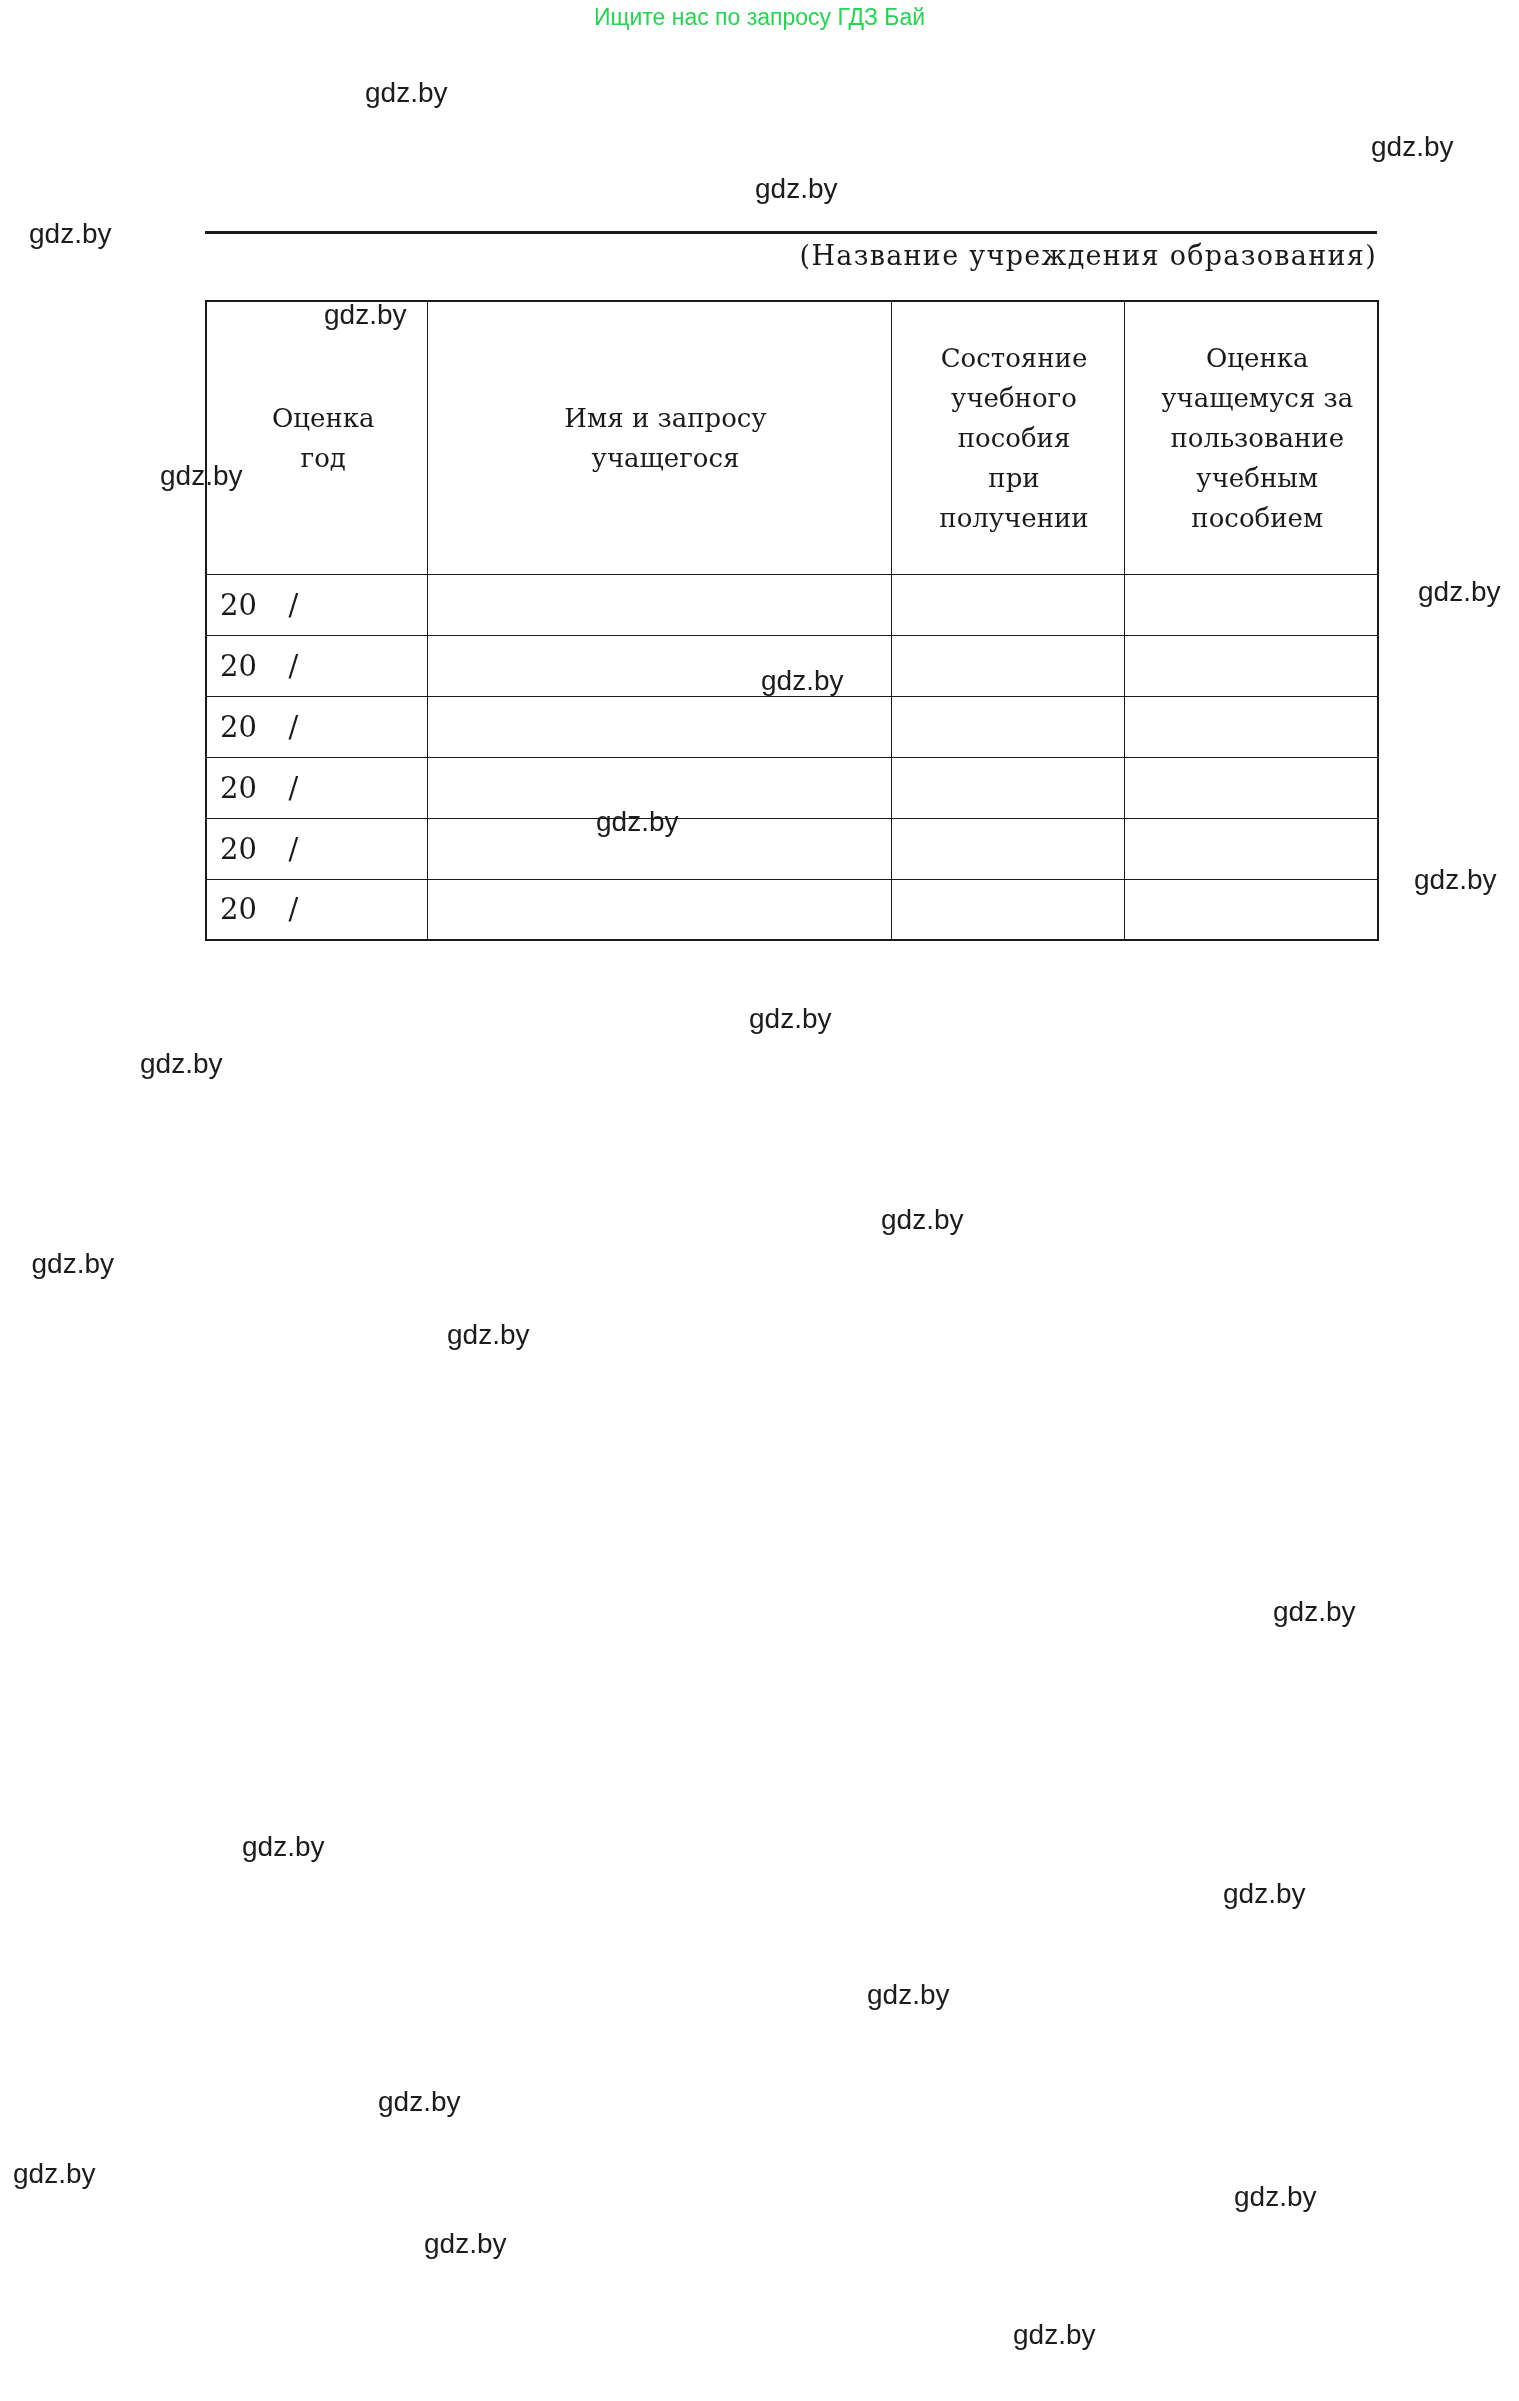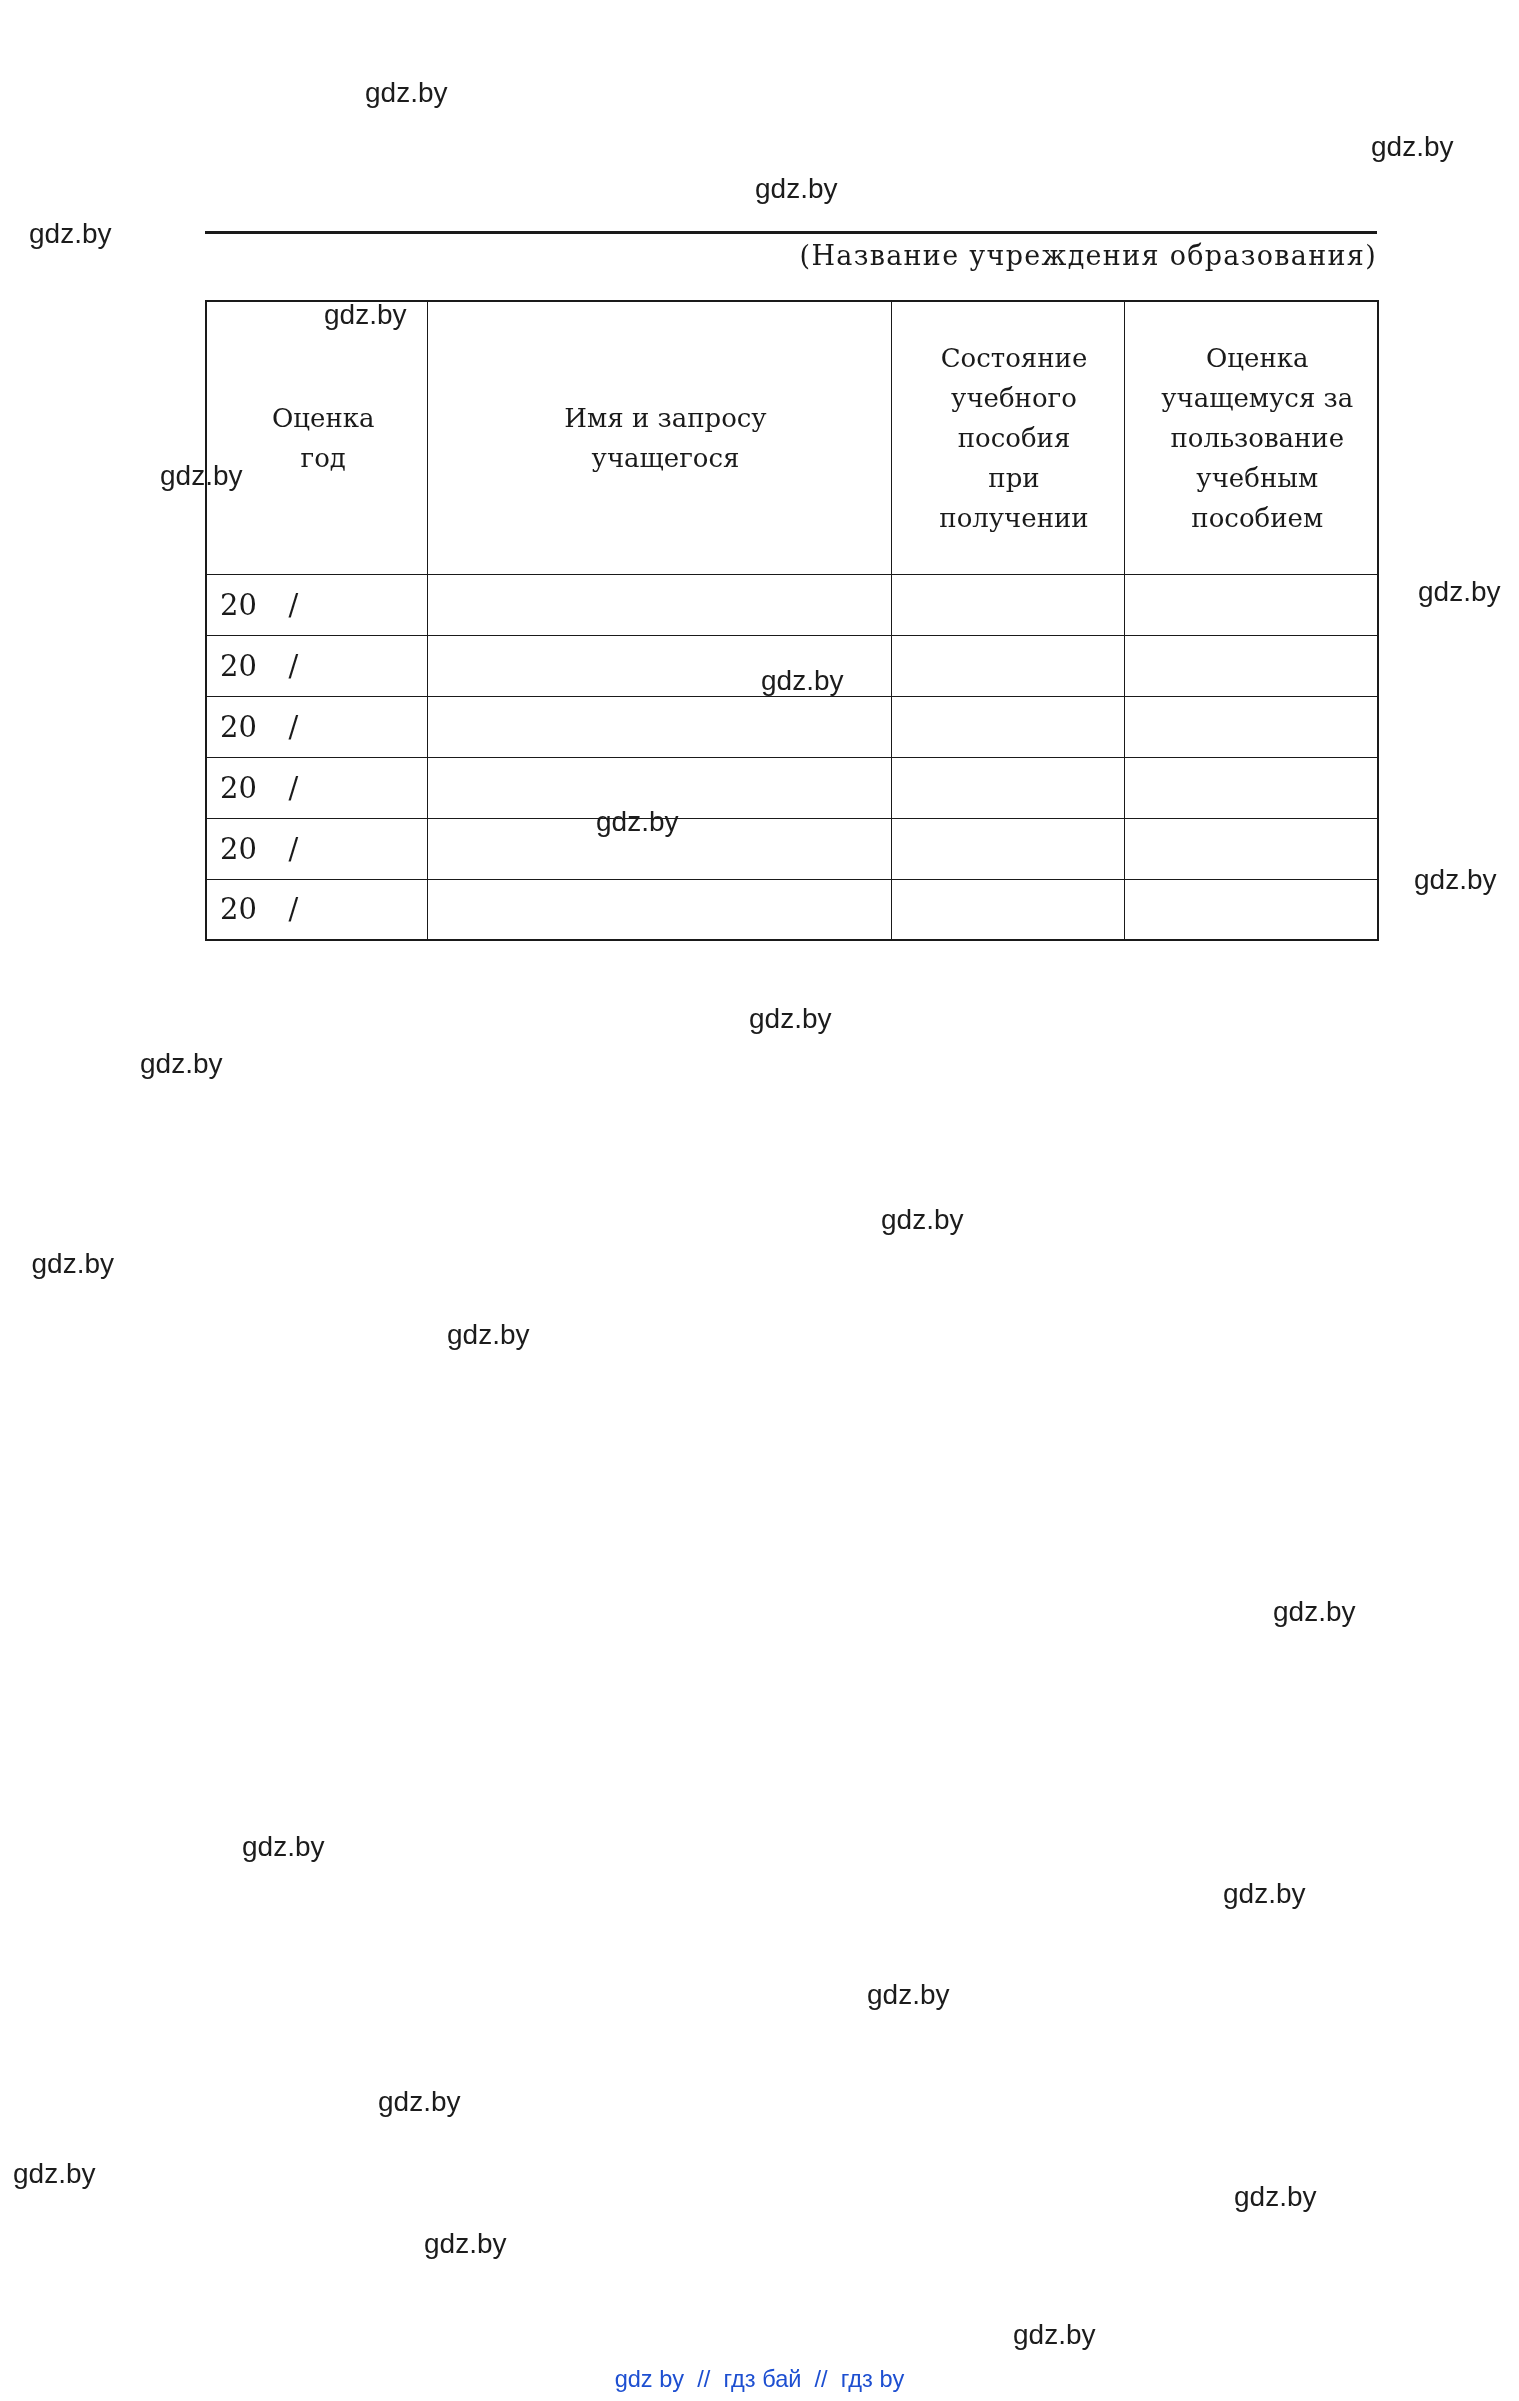--- a/index.html
+++ b/index.html
@@ -93,20 +93,21 @@
     color: var(--blue);
     white-space: pre;
     cursor: pointer;
   }
 </style>
 </head>
 <body>
 
 <div class="page">
 
+  <div class="banner">Ищите нас по запросу ГДЗ Бай</div>
 
   <div class="rule"></div>
   <div class="caption">(Название учреждения образования)</div>
 
   <table class="form-table">
     <colgroup>
       <col style="width:221px">
       <col style="width:464px">
       <col style="width:233px">
       <col style="width:254px">
@@ -189,16 +190,15 @@
       <span class="wm" style="left: 242px; top: 1833px;">gdz.by</span>
       <span class="wm" style="left: 1223px; top: 1880px;">gdz.by</span>
       <span class="wm" style="left: 867px; top: 1981px;">gdz.by</span>
       <span class="wm" style="left: 378px; top: 2088px;">gdz.by</span>
       <span class="wm" style="left: 13px; top: 2160px;">gdz.by</span>
       <span class="wm" style="left: 1234px; top: 2183px;">gdz.by</span>
       <span class="wm" style="left: 424px; top: 2230px;">gdz.by</span>
       <span class="wm" style="left: 1013px; top: 2321px;">gdz.by</span>
     </div>
 
-  <div class="footer">gdz by  //  гдз бай  //  гдз by</div>
 
 </div>
 
 
 </body></html>

